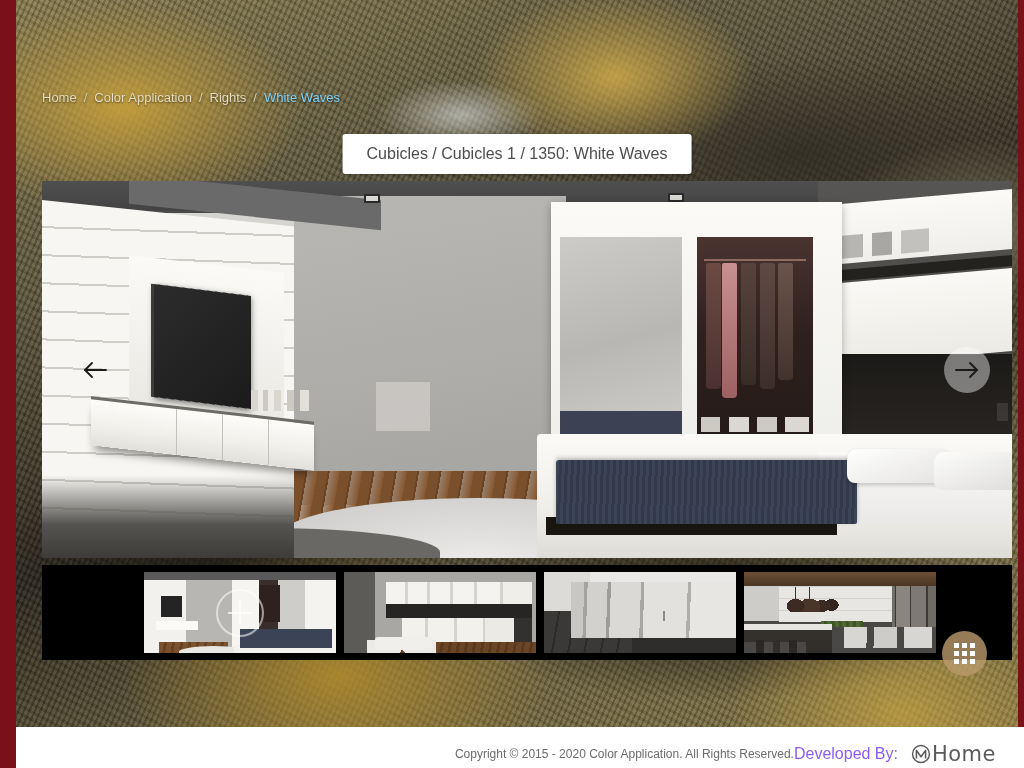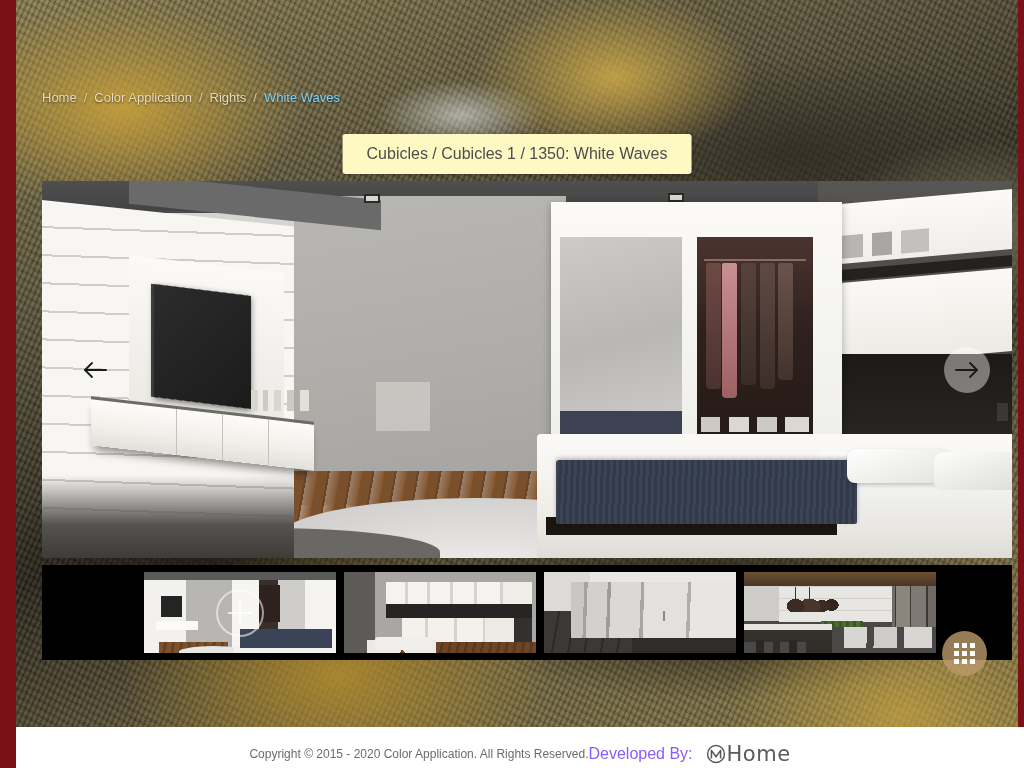--- a/index.html
+++ b/index.html
@@ -143,21 +143,21 @@
   }
   .breadcrumb .crumb { cursor: pointer; }
   .breadcrumb .crumb.active { color: #7dd3fc; }
   .breadcrumb .sep { color: #d8cfb2; }
 
   .title-card {
     position: absolute;
     top: 72px;
     left: 50%;
     transform: translateX(-50%);
-    background: #fef9c3;
+    background: #ffffff;
     padding: 11px 24px;
     border-radius: 3px;
     box-shadow: 0 1px 4px rgba(0,0,0,.3);
     font-size: 16px;
     color: #4d4d4d;
     white-space: nowrap;
   }
 
   
   .viewer {
@@ -637,21 +637,21 @@
 
   
   .footer {
     position: absolute;
     left: 16px; right: 0; bottom: 0;
     height: 41px;
     background: #ffffff;
     z-index: 10;
     display: flex;
     align-items: center;
-    justify-content: center;
+    justify-content: flex-end;
     padding: 12px 28px 0 28px;
   }
   .copyright {
     font-size: 12px;
     color: #6b6b6b;
   }
   .dev-by {
     display: flex;
     align-items: center;
     gap: 12px;

